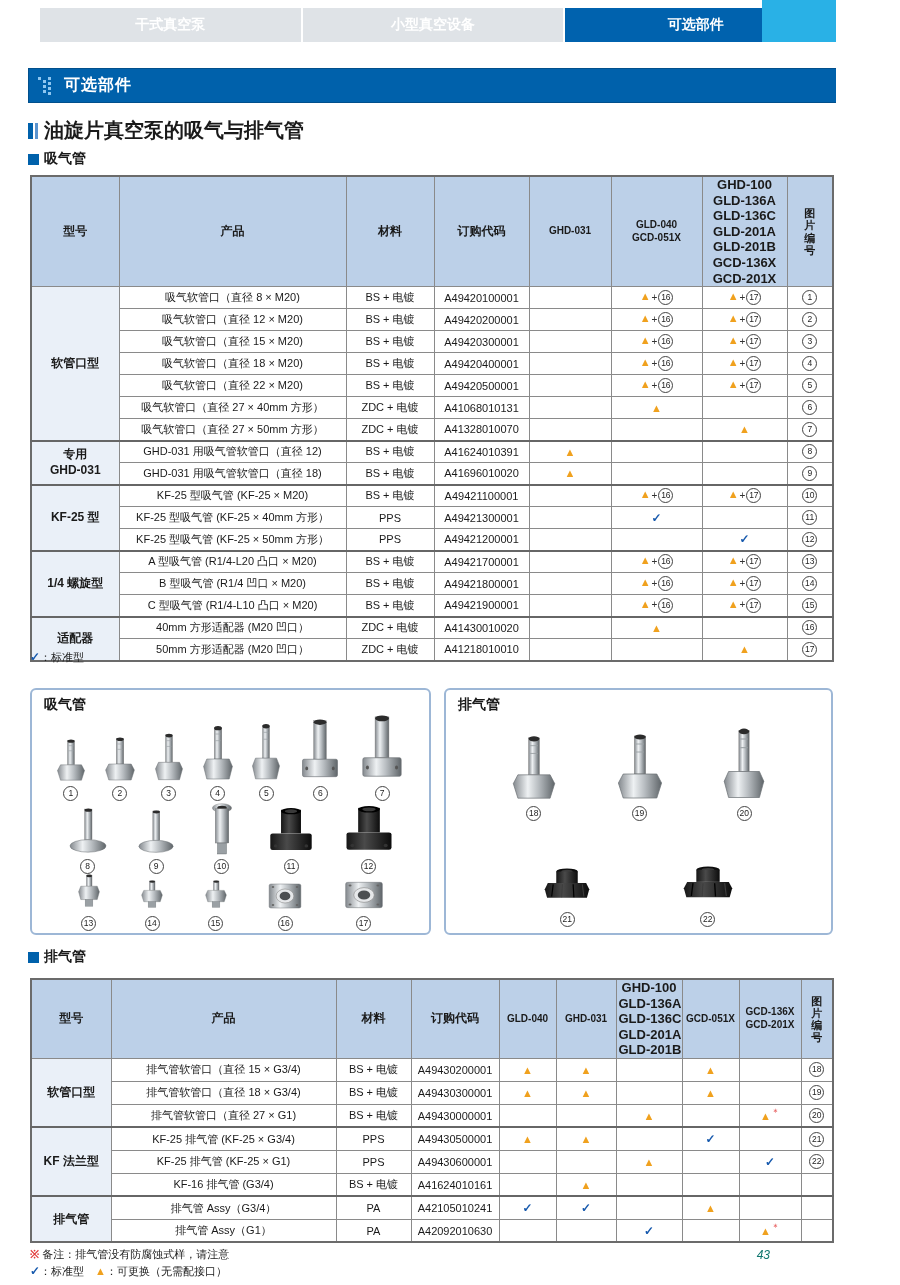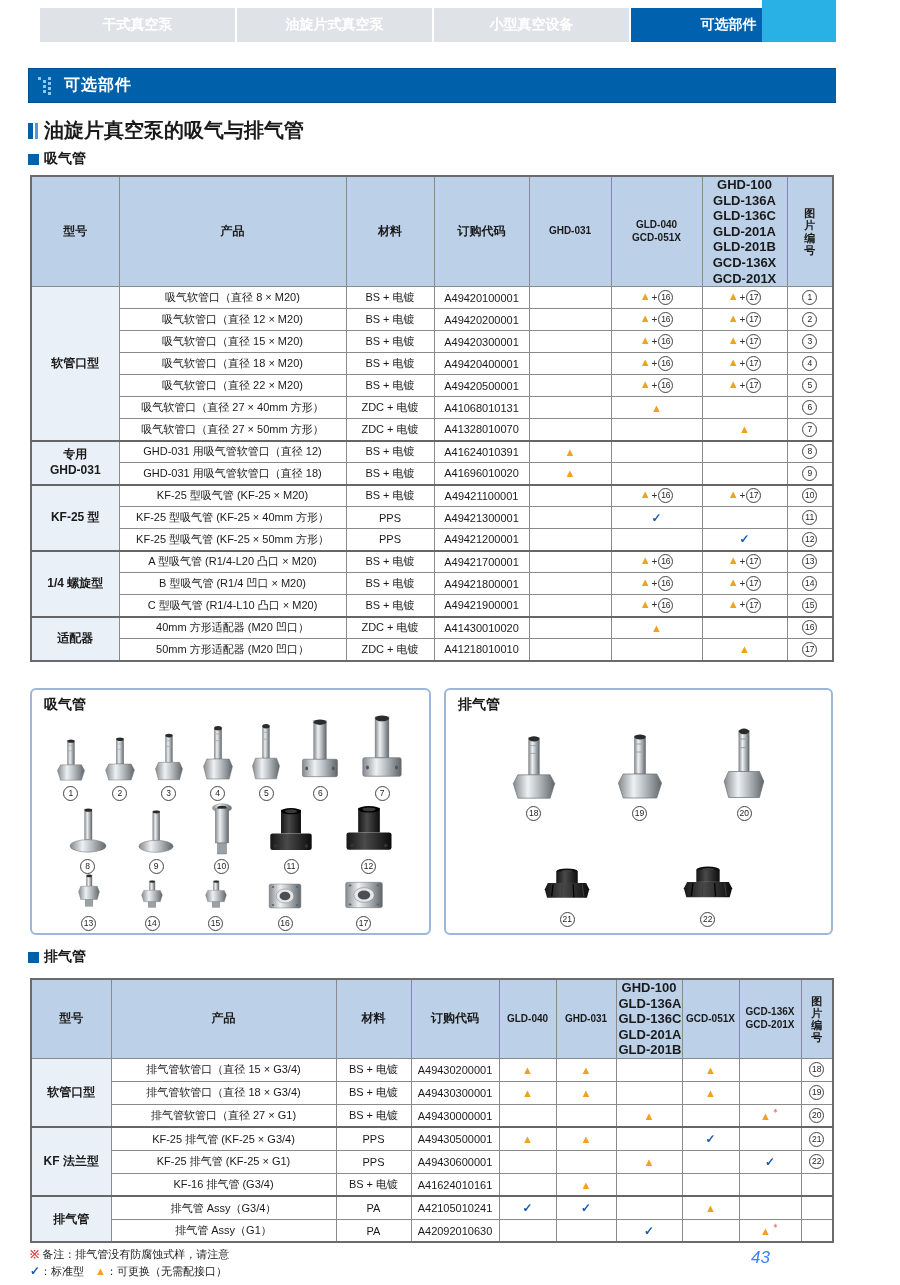--- a/index.html
+++ b/index.html
@@ -69,21 +69,21 @@
   .gallery{position:absolute;top:688px;height:247px;border:2px solid #9db7d6;border-radius:6px;
            background:#fff;box-sizing:border-box;display:flex;flex-direction:column;
            padding:4px 6px 6px 6px;}
   #gal1{left:30px;width:401px;}
   #gal2{left:444px;width:389px;}
   .gal-label{font-size:14px;font-weight:bold;padding:2px 0 0 6px;height:18px;}
   .gal-row{display:flex;align-items:flex-end;justify-content:space-evenly;flex:1;}
   .gal-item{display:flex;flex-direction:column;align-items:center;}
   .gal-item .circ{margin-top:2px;}
 
-  .pagenum{position:absolute;right:66px;top:1248px;font-size:17px;font-style:italic;color:#3b82f6;}
+  .pagenum{position:absolute;right:66px;top:1248px;font-size:12px;font-style:italic;color:#0f766e;}
   .hiddensvg{position:absolute;width:0;height:0;}
 </style>
 </head>
 <body>
 
 <div class="page">
 
   <svg class="hiddensvg">
     <defs>
       <linearGradient id="gch" x1="0" y1="0" x2="1" y2="0">
@@ -95,21 +95,20 @@
       <linearGradient id="gbk" x1="0" y1="0" x2="1" y2="0">
         <stop offset="0" stop-color="#161616"></stop>
           <stop offset="0.4" stop-color="#4a4a4a"></stop>
         <stop offset="1" stop-color="#0c0c0c"></stop>
       </linearGradient>
     </defs>
   </svg>
 
   <div class="tabbar" id="tabbar">
       <div class="tab">干式真空泵</div>
-      <div class="tab">油旋片式真空泵</div>
       <div class="tab">小型真空设备</div>
       <div class="tab active">可选部件</div>
     </div>
   <div class="cyan"></div>
 
   <div class="banner">
     <span class="dots">
       <i style="left:0;top:8"></i>
         <i style="left:0;top:13"></i>
       <i style="left:5px;top:3px"></i>
@@ -312,20 +311,21 @@
           <td>ZDC + 电镀</td>
           <td>A41218010010</td>
           <td></td>
           <td></td>
           <td><span class="tri">▲</span></td>
           <td><span class="circ">17</span></td>
         </tr>
       </tbody>
     </table>
   <div class="notes" id="notes1">
+      <div><span class="chk">✓</span>：标准型</div>
     </div>
 
   <div class="gallery" id="gal1">
       <div class="gal-label">吸气管</div>
       <div class="gal-row">
         <div class="gal-item">
           <svg width="30" height="46" viewBox="0 0 60 72" preserveAspectRatio="none">
             <rect x="23" y="4" width="14" height="38" fill="url(#gch)" stroke="#777" stroke-width="0.6"></rect>
             <ellipse cx="30" cy="5" rx="7" ry="2.6" fill="#2b2b2b"></ellipse>
             <line x1="25" y1="12" x2="35" y2="12" stroke="#9aa0a4" stroke-width="1"></line>

